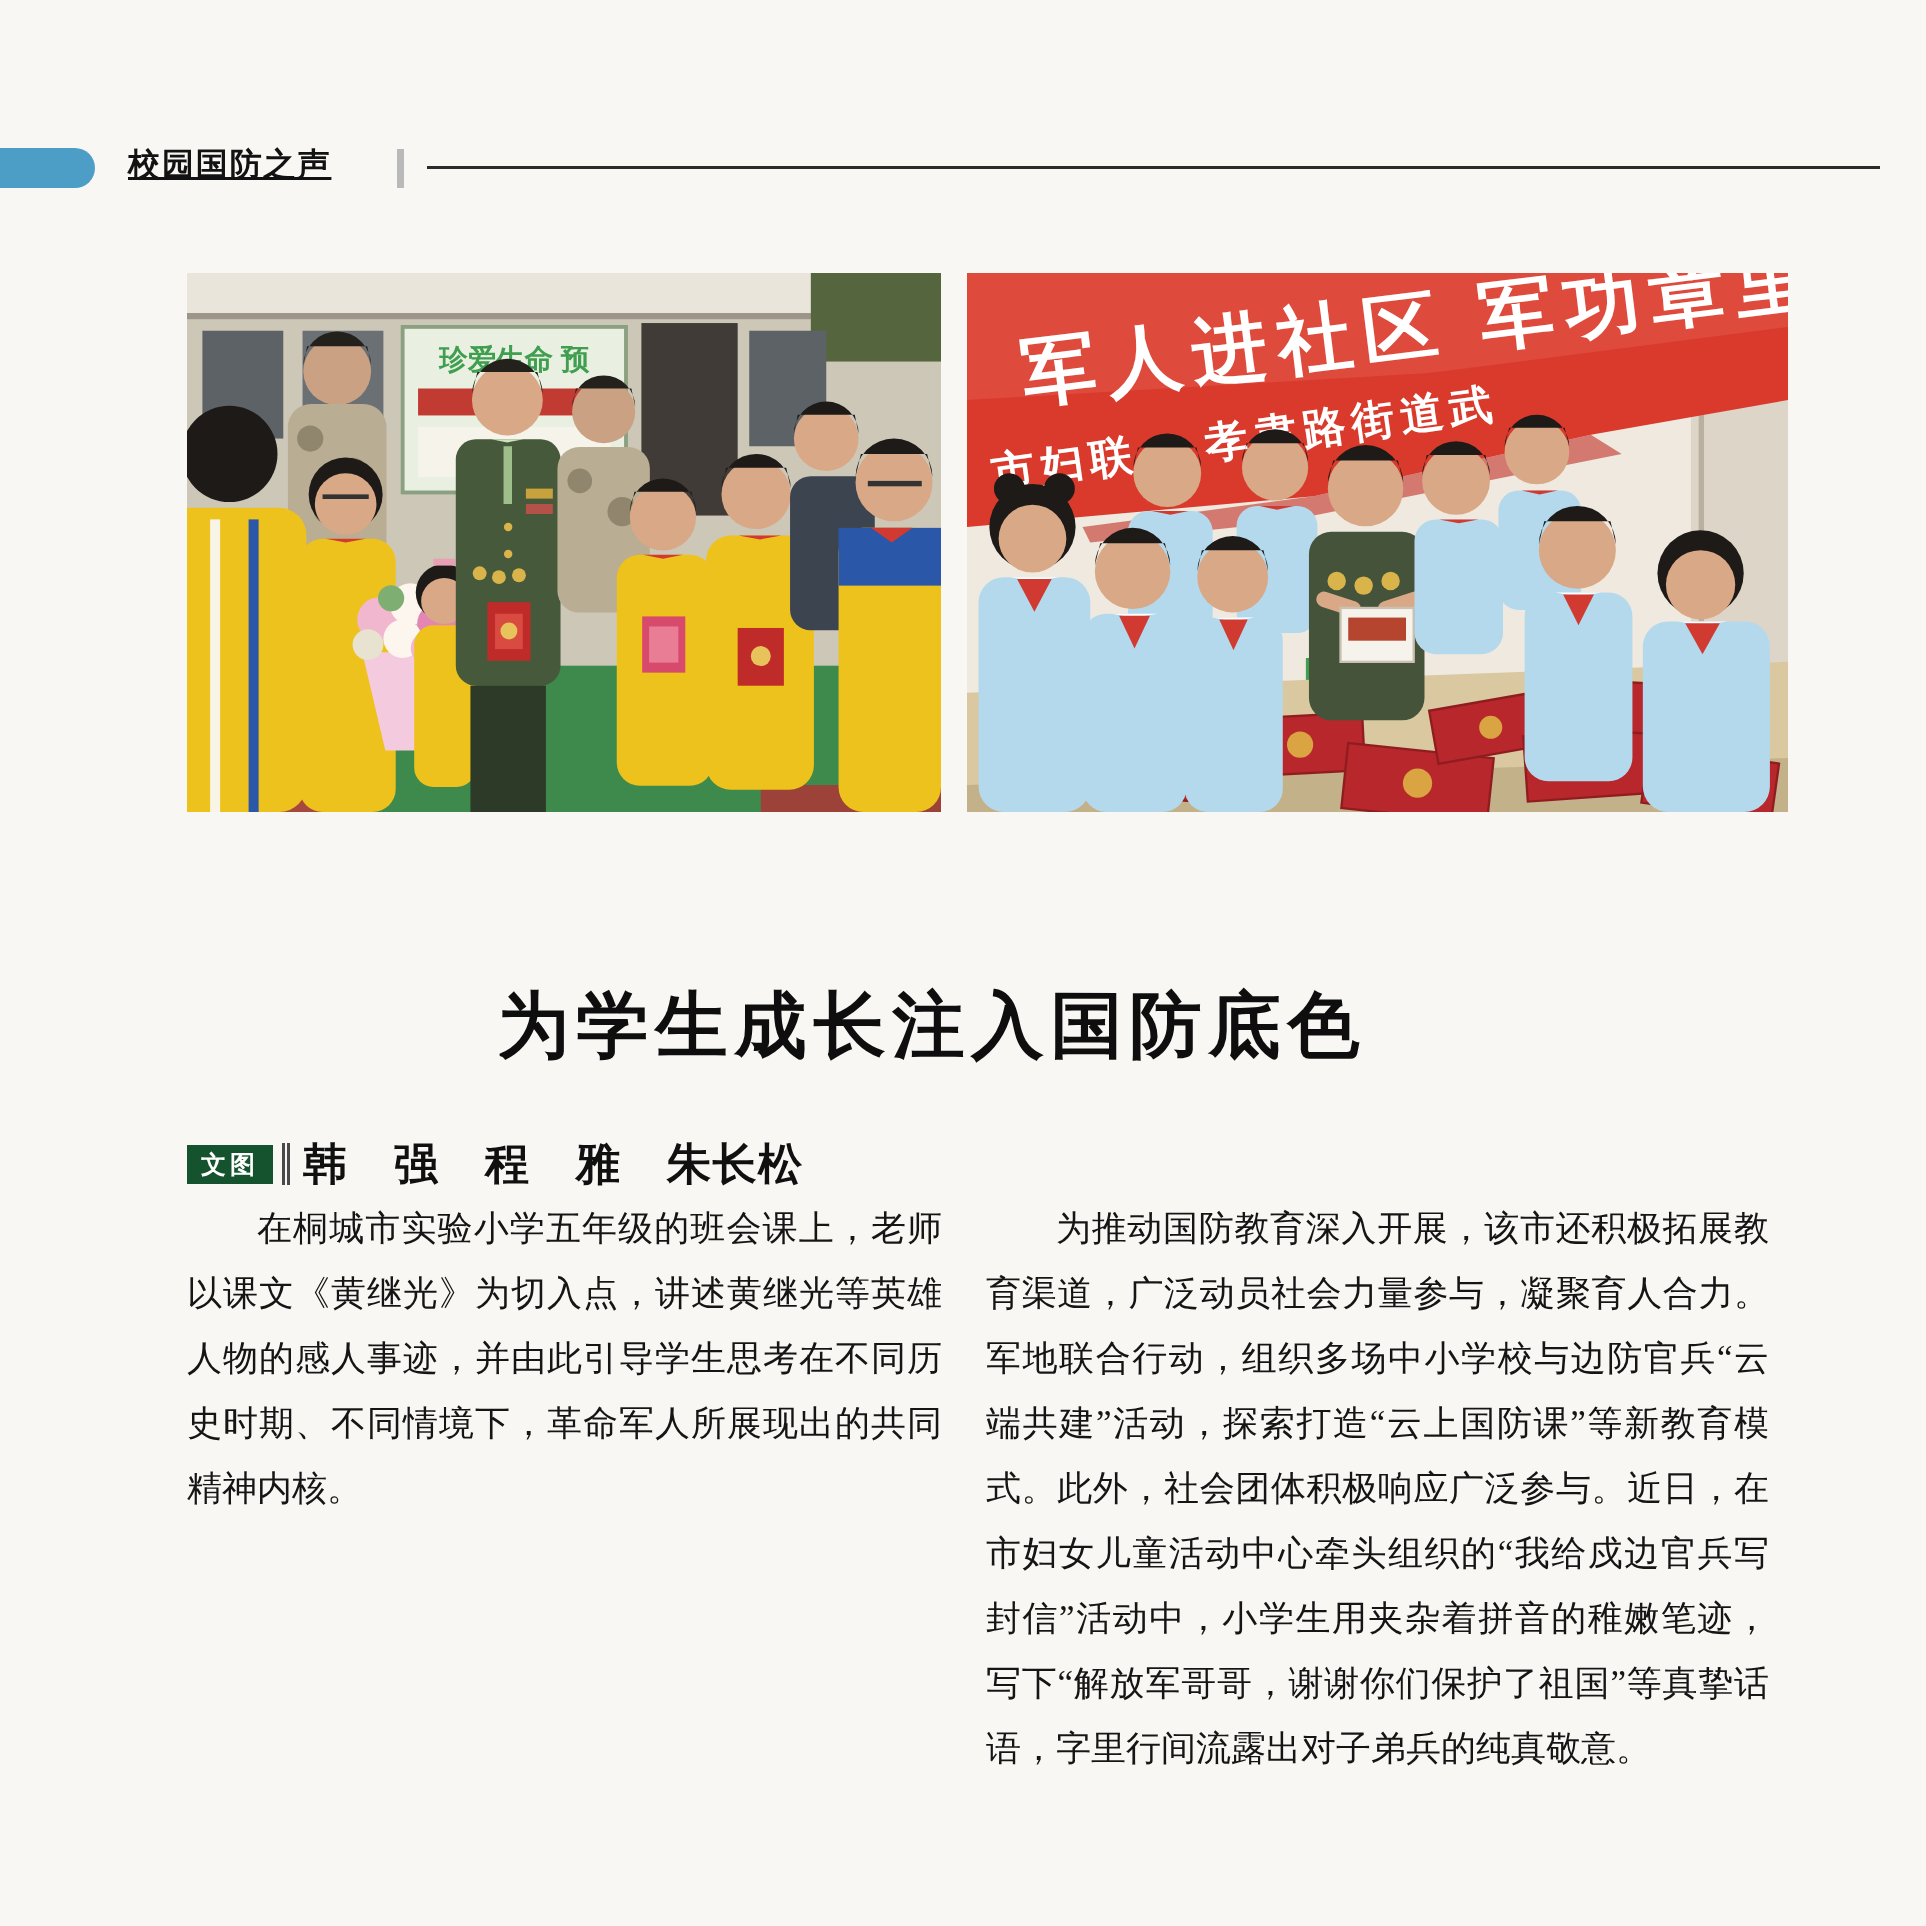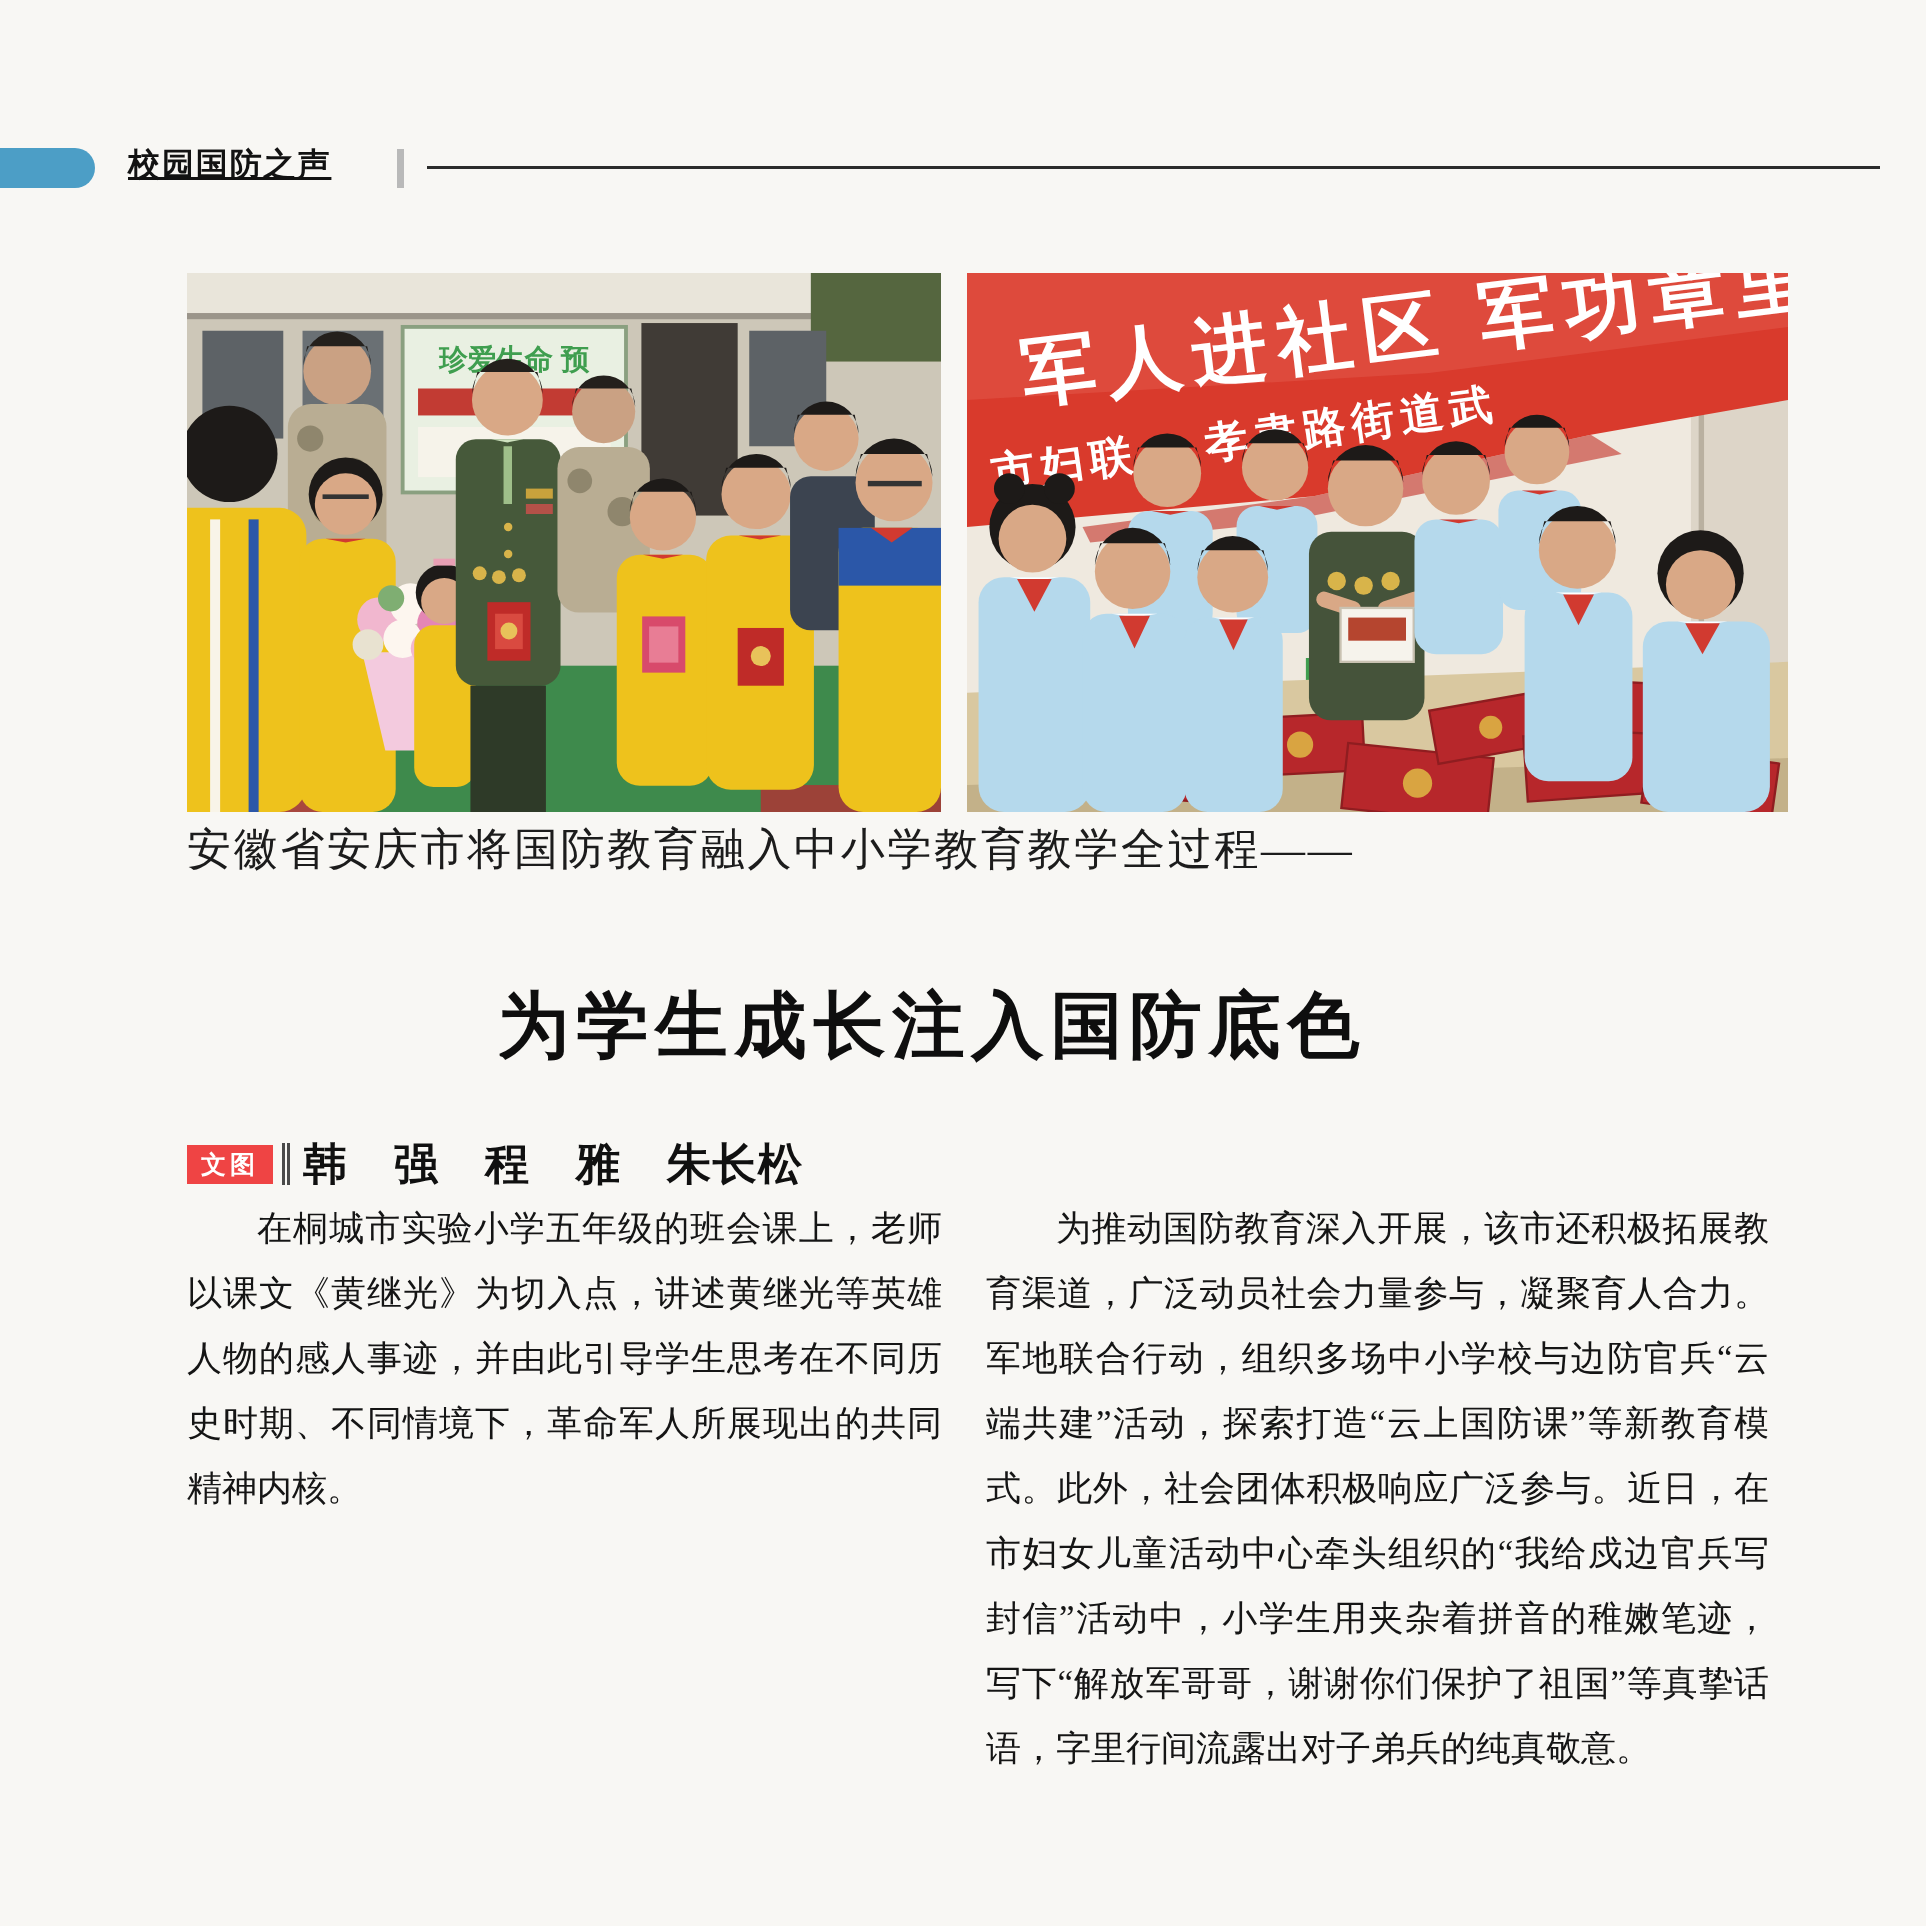--- a/index.html
+++ b/index.html
@@ -22,21 +22,21 @@
   .photo-right{left:967px;width:821px;}
 
   
   .kicker{position:absolute;left:187px;top:820px;width:1579px;font-size:44px;color:#1c1c1c;
           font-family:"Liberation Serif","DejaVu Serif",serif;letter-spacing:2.7px;white-space:nowrap;}
   .main-title{position:absolute;left:69px;top:978px;width:1726px;text-align:center;
               font-size:72px;font-weight:900;color:#0e0e0e;letter-spacing:7px;white-space:nowrap;}
 
   
   .byline{position:absolute;left:187px;top:1143px;height:42px;display:flex;align-items:center;}
-  .byline-badge{width:86px;height:39px;background:#ef4444;color:#fff;display:flex;
+  .byline-badge{width:86px;height:39px;background:#14532d;color:#fff;display:flex;
                 align-items:center;justify-content:center;font-size:25px;font-weight:700;letter-spacing:3.9px;}
   .byline-sep{width:8.5px;height:42px;margin-left:8.5px;border-left:3.1px solid #4a4a4a;
               border-right:3.1px solid #4a4a4a;box-sizing:border-box;}
   .byline-authors{margin-left:13px;font-size:44px;font-weight:700;color:#101010;letter-spacing:1.5px;white-space:nowrap;}
 
   
   .col{position:absolute;top:1196px;
        font-family:"Liberation Serif","DejaVu Serif",serif;color:#151515;}
   .col-left{left:187px;width:755px;}
   .col-right{left:986px;width:783px;}
@@ -296,21 +296,20 @@
             <circle cx="1905" cy="780" r="112" fill="#1d1a18"></circle>
             <circle cx="1905" cy="810" r="90" fill="#d9a886"></circle>
            <rect x="1755" y="905" width="330" height="495" rx="66" fill="#b5d9ec"></rect>
            <polygon points="1910,915 1845,905 1975,905" fill="#ffffff"></polygon>
             <polygon points="1910,990 1865,910 1955,910" fill="#d13a30"></polygon>
           </g>
       </g>
     </svg>
   </div>
 
-  <div class="kicker">安徽省安庆市将国防教育融入中小学教育教学全过程——</div>
   <div class="main-title">为学生成长注入国防底色</div>
 
   <div class="byline">
     <div class="byline-badge">文图</div>
     <div class="byline-sep"></div>
     <div class="byline-authors">韩　强　程　雅　朱长松</div>
   </div>
 
   <div class="col col-left">
       <p class="body-para">在桐城市实验小学五年级的班会课上，老师以课文《黄继光》为切入点，讲述黄继光等英雄人物的感人事迹，并由此引导学生思考在不同历史时期、不同情境下，革命军人所展现出的共同精神内核。</p>

